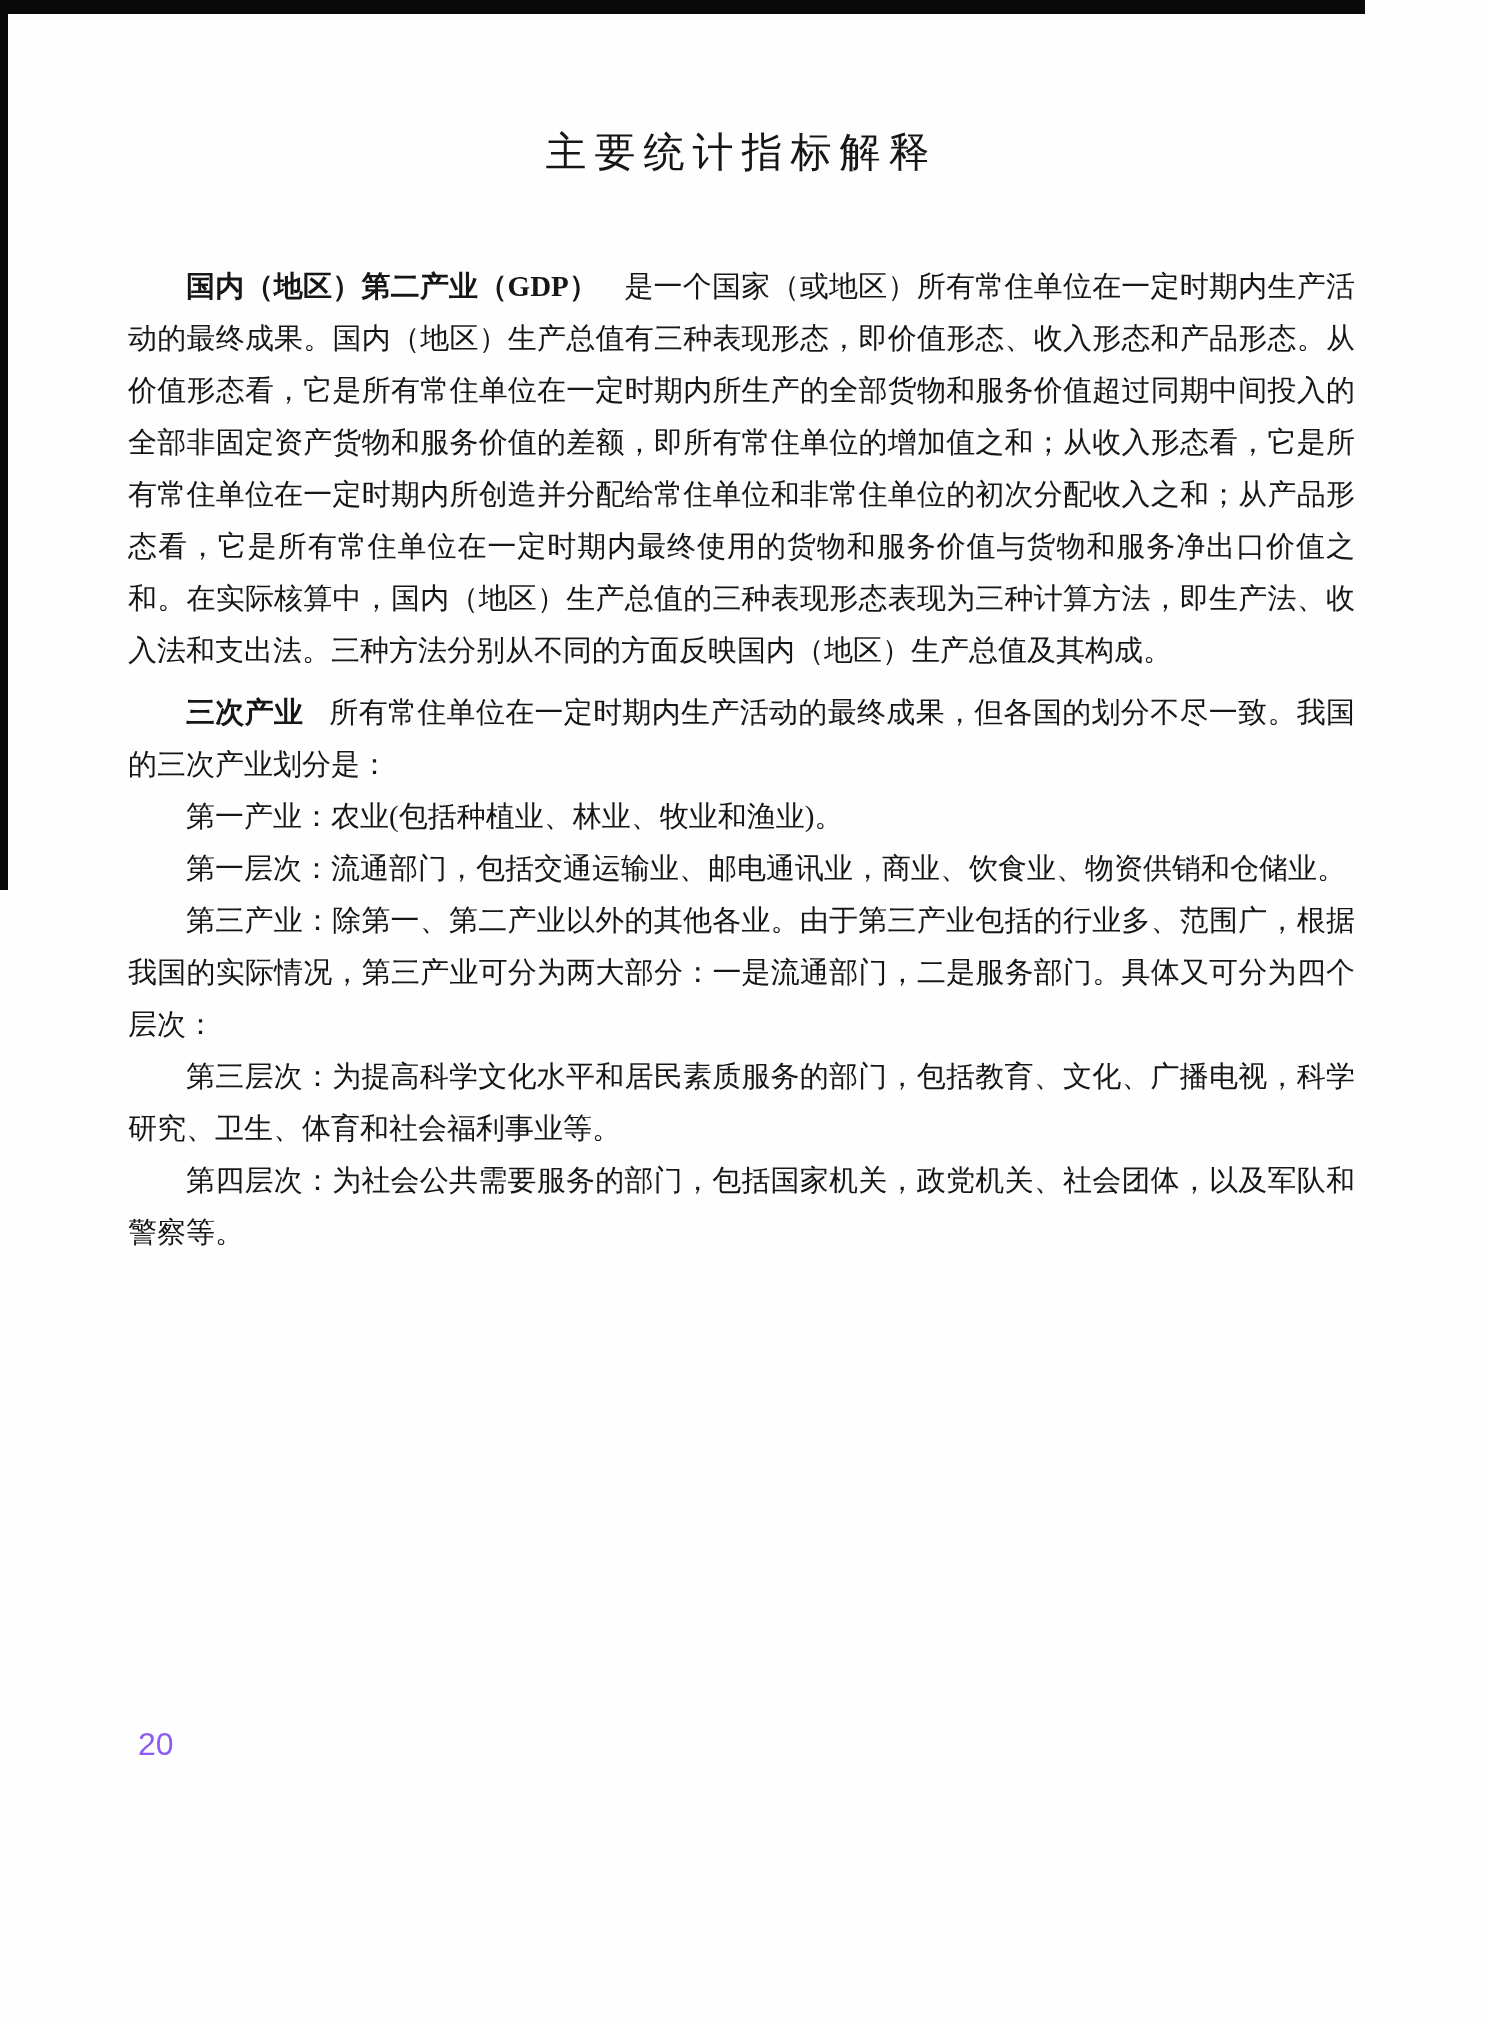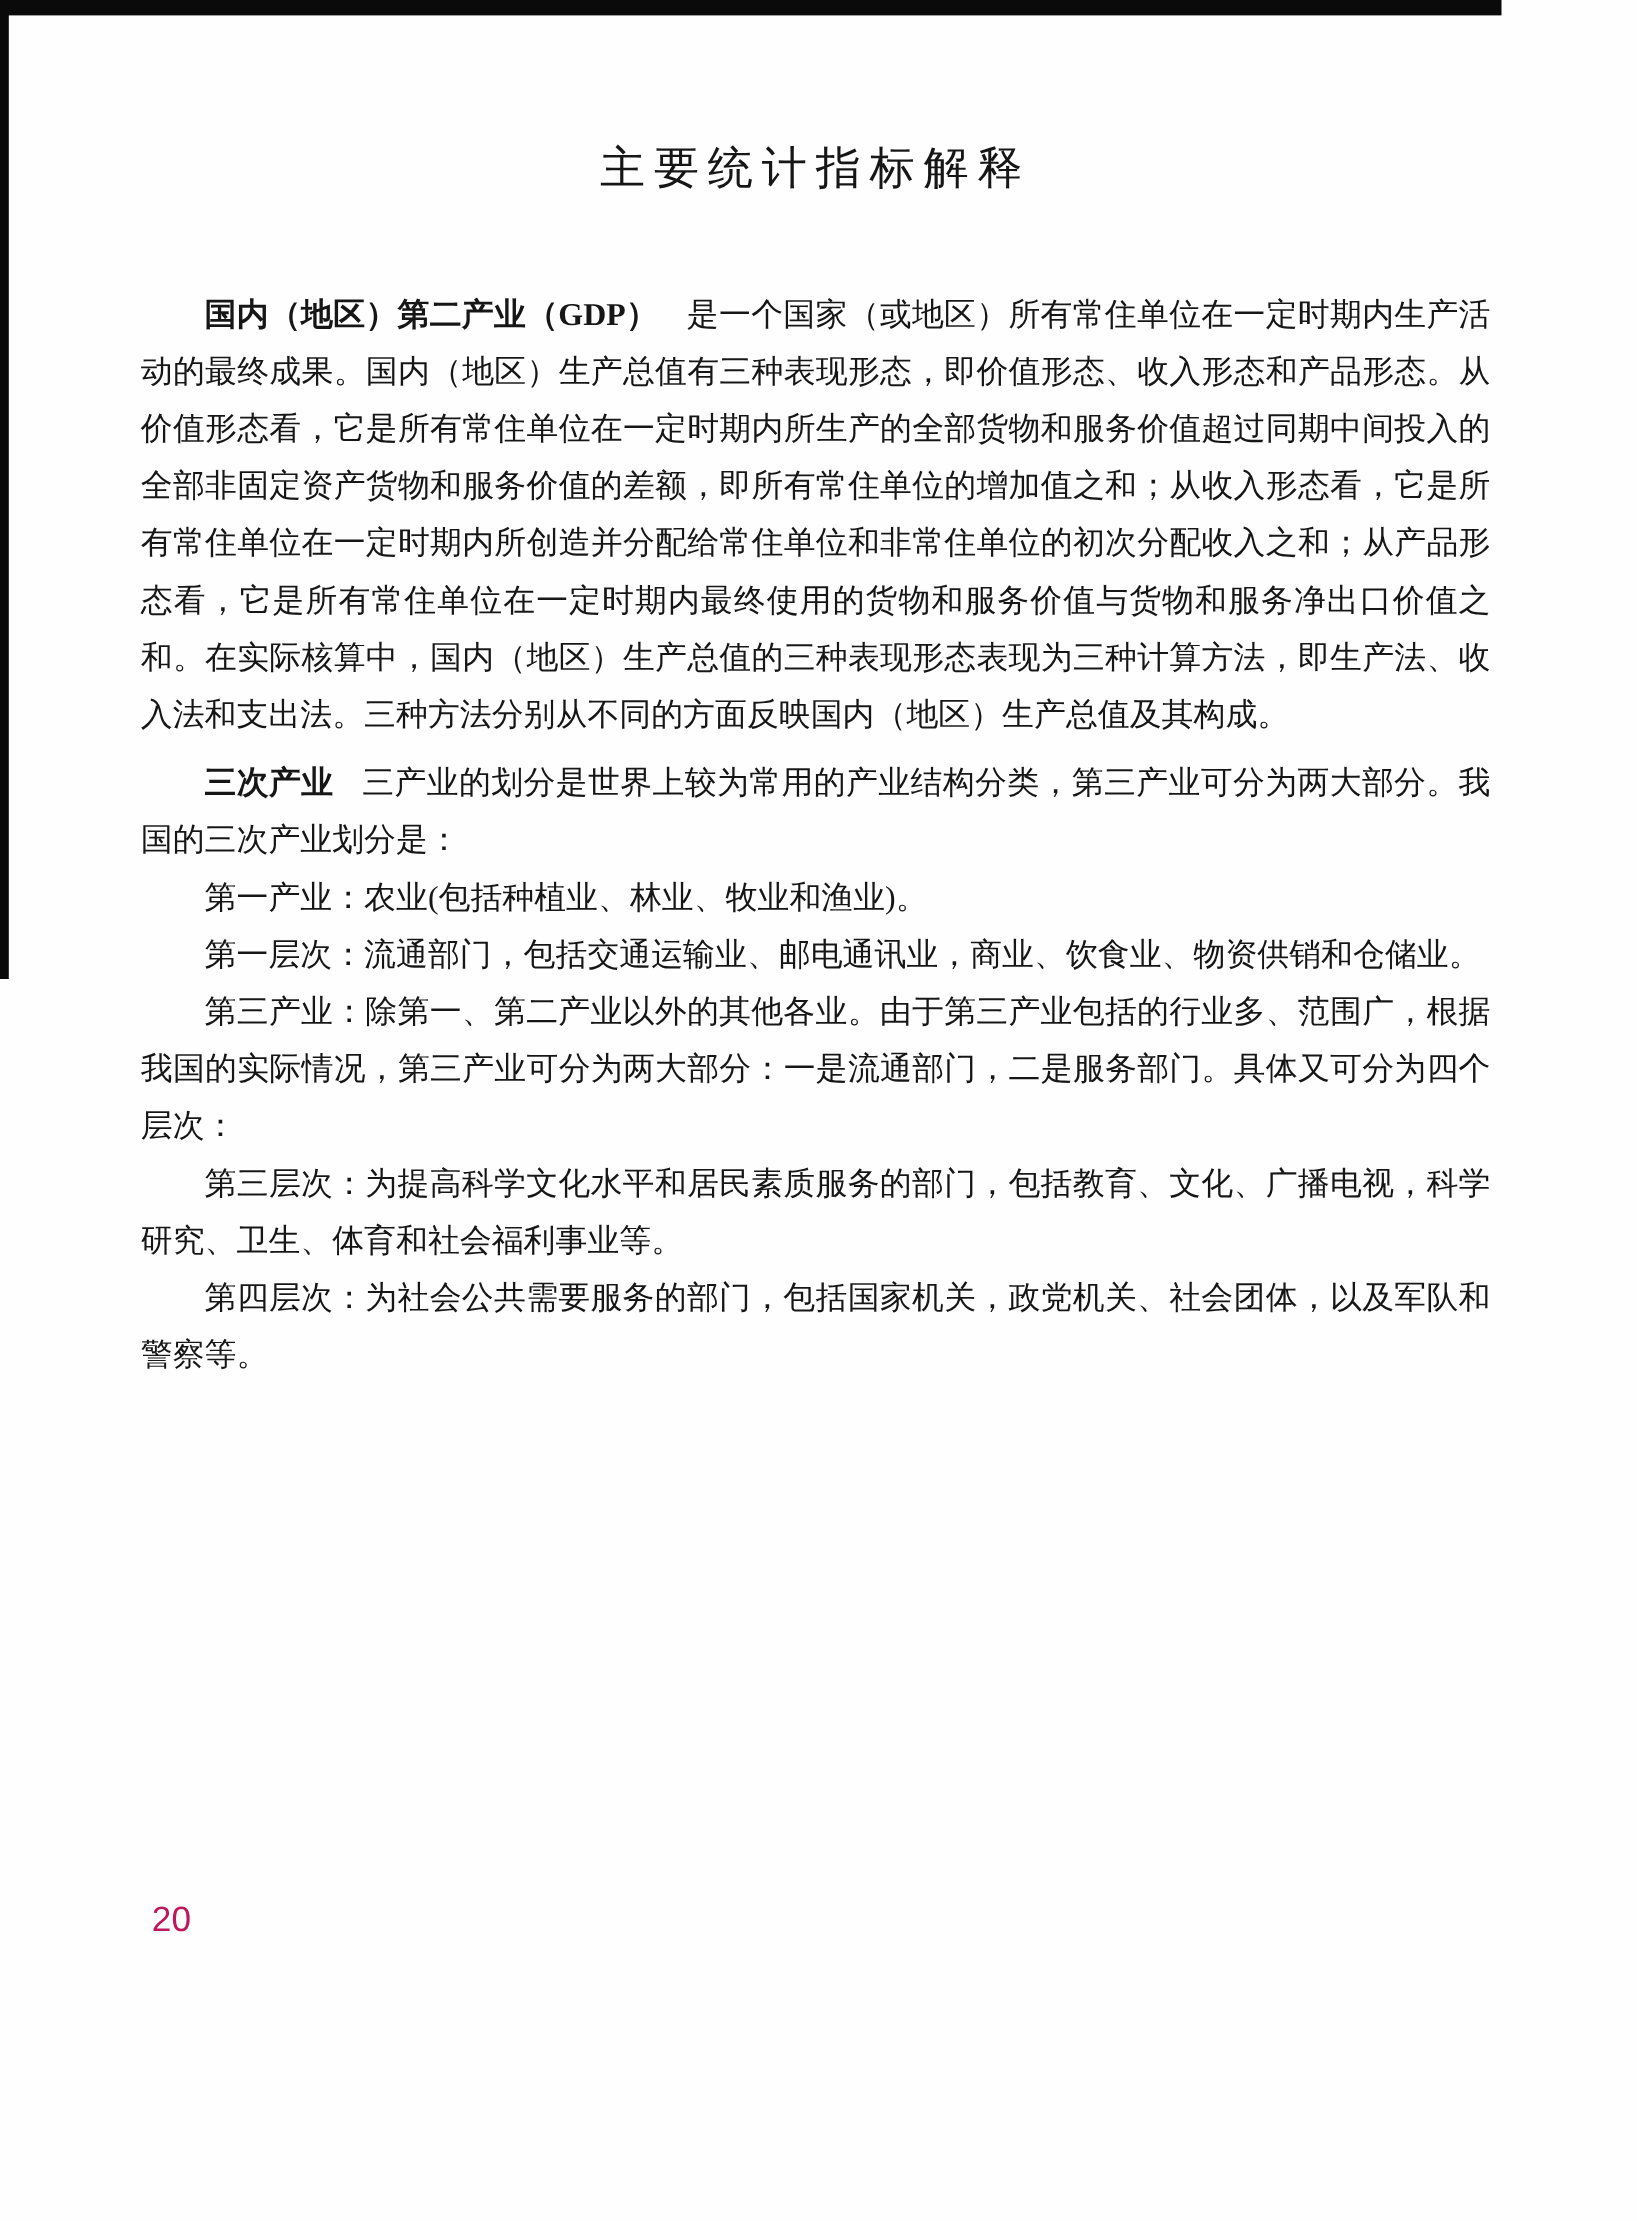--- a/index.html
+++ b/index.html
@@ -59,42 +59,42 @@
   }
   .term {
     font-weight: 700;
     margin-right: 0.9em;
   }
   .page-number {
     position: absolute;
     left: 138px; top: 1726px;
     font-size: 32px;
     line-height: 36px;
-    color: #be185d;
+    color: #8b5cf6;
     font-family: "Liberation Sans", "DejaVu Sans", sans-serif;
   }
 </style>
 </head>
 <body>
 
 <div class="page">
 
   <div class="scan-bar-top"></div>
   <div class="scan-bar-left"></div>
 
   <h1 class="doc-title">主要统计指标解释</h1>
 
   <div class="body-text">
 
     <p>
       <span class="term">国内（地区）第二产业（GDP）</span><span>是一个国家（或地区）所有常住单位在一定时期内生产活动的最终成果。国内（地区）生产总值有三种表现形态，即价值形态、收入形态和产品形态。从价值形态看，它是所有常住单位在一定时期内所生产的全部货物和服务价值超过同期中间投入的全部非固定资产货物和服务价值的差额，即所有常住单位的增加值之和；从收入形态看，它是所有常住单位在一定时期内所创造并分配给常住单位和非常住单位的初次分配收入之和；从产品形态看，它是所有常住单位在一定时期内最终使用的货物和服务价值与货物和服务净出口价值之和。在实际核算中，国内（地区）生产总值的三种表现形态表现为三种计算方法，即生产法、收入法和支出法。三种方法分别从不同的方面反映国内（地区）生产总值及其构成。</span>
     </p>
 
     <p class="spaced-top">
-      <span class="term">三次产业</span><span>三产业的划分是世界上较为常用的产业结构分类，第三产业可分为两大部分。我国的三次产业划分是：</span>
+      <span class="term">三次产业</span><span>所有常住单位在一定时期内生产活动的最终成果，但各国的划分不尽一致。我国的三次产业划分是：</span>
     </p>
 
     <p>
       <span>第一产业：农业(包括种植业、林业、牧业和渔业)。</span>
     </p>
 
 
     <p>
       <span>第一层次：流通部门，包括交通运输业、邮电通讯业，商业、饮食业、物资供销和仓储业。</span>
     </p>

